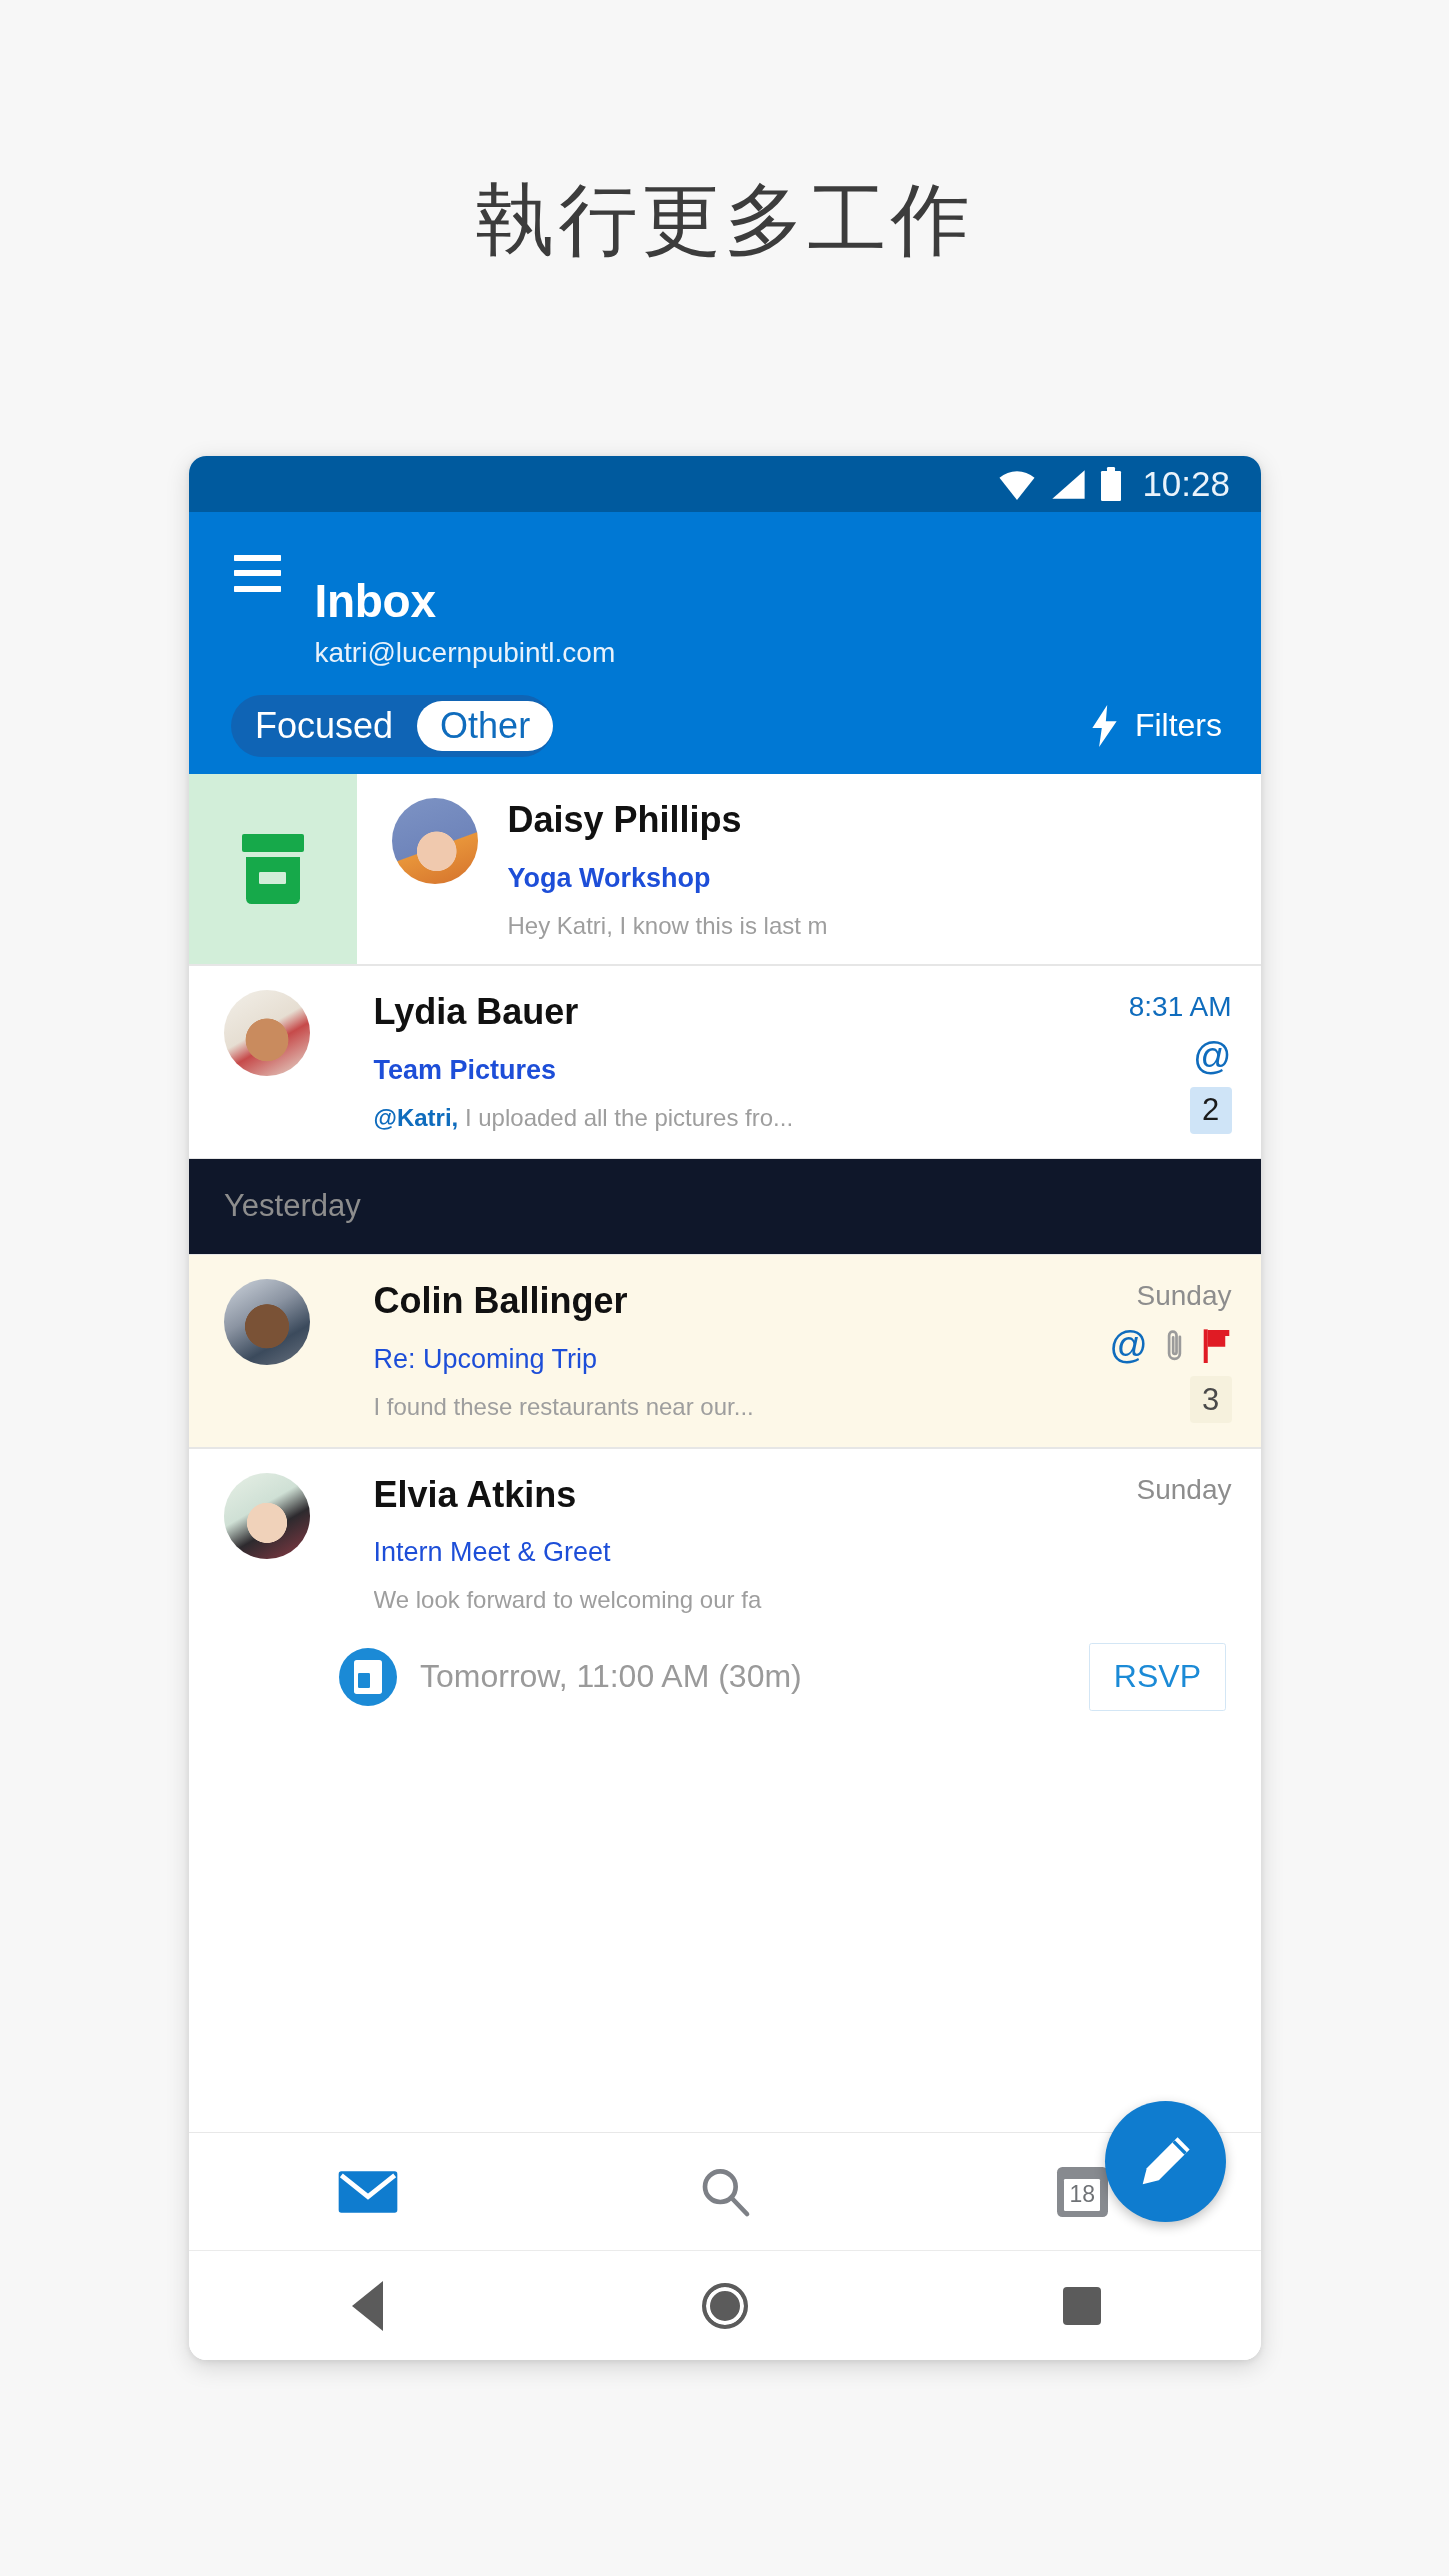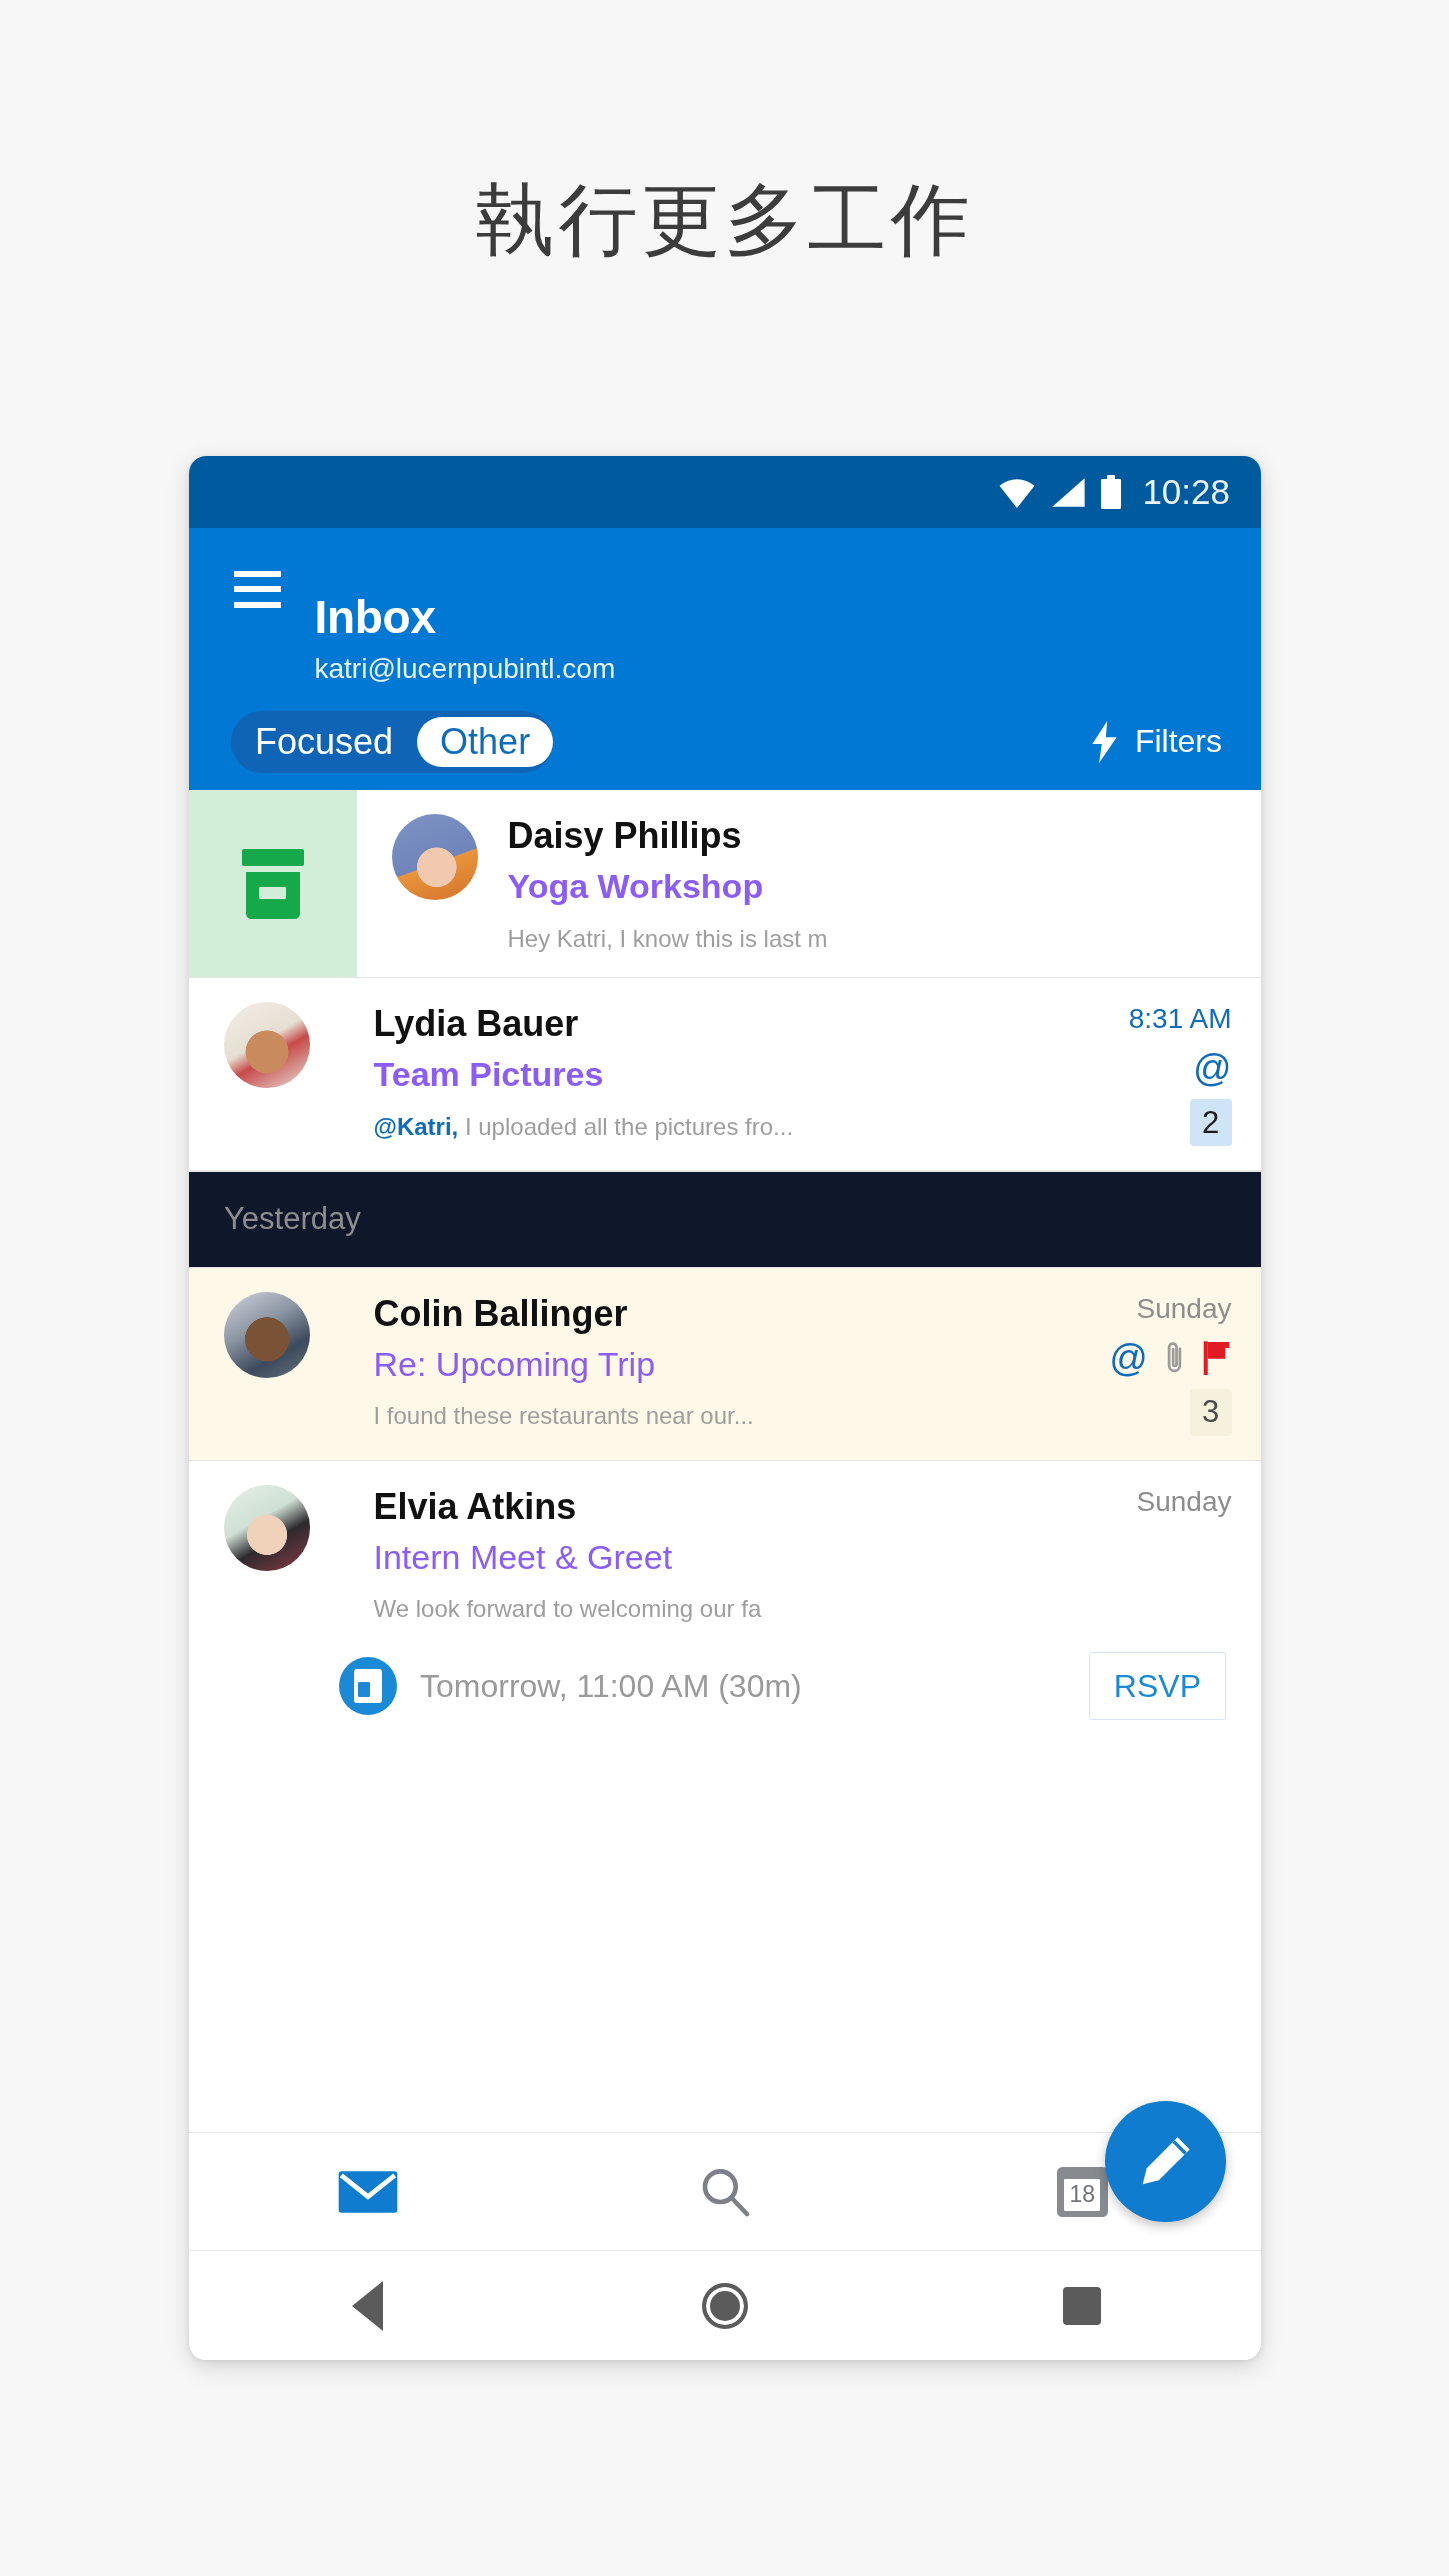--- a/index.html
+++ b/index.html
@@ -26,21 +26,21 @@
     position:absolute; left:189px; top:456px;
     width:1072px; height:1904px;
     background:#ffffff;
     border-radius:17.4px;
     overflow:hidden;
     box-shadow:0 6.7px 24px rgba(0,0,0,.14), 0 1.3px 6.7px rgba(0,0,0,.08);
   }
 
   
   .statusbar {
-    position:relative; height:72px; background:#005a9e;
+    position:relative; height:56px; background:#005a9e;
     display:flex; align-items:center; justify-content:flex-end;
     padding-right:31px; gap:14.8px;
   }
   .sb-icons { display:flex; align-items:center; gap:14.8px; }
   .ic-wifi { width:38px; height:31px; }
   .ic-signal { width:35px; height:31px; }
   .ic-batt { width:20px; height:35px; position:relative; }
   .ic-batt .body { position:absolute; left:0; top:4.7px; width:20px; height:30px; background:#fff; border-radius:1.3px;}
   .ic-batt .cap  { position:absolute; left:6px; top:0; width:8px; height:6px; background:#fff; border-radius:1.3px;}
   .sb-time { color:#eaf3fb; font-size:35px; font-weight:400; letter-spacing:0px; margin-left:6.7px; }
@@ -74,21 +74,21 @@
   .ic-archive { width:62px; height:70px; position:relative; }
   .ic-archive .lid { position:absolute; left:0; top:0; width:62px; height:17.4px; background:#16a94a; border-radius:2px; }
   .ic-archive .box { position:absolute; left:4px; top:23px; width:54px; height:47px; background:#16a94a; border-radius:0 0 5.4px 5.4px; }
   .ic-archive .slot { position:absolute; left:17.4px; top:38px; width:27px; height:12px; background:#d2eed9; border-radius:1.3px; }
 
   .mail { flex:1; display:flex; padding:24px 0 24px 35px; position:relative; min-height:0; }
   .mail.nosw { padding-left:35px;gap:34px; }
   .avatar { width:86px; height:86px; border-radius:50%; flex:0 0 86px; overflow:hidden; position:relative; }
   .mail-body { flex:1; padding-left:29.5px; padding-right:20px; min-width:0; }
   .sender { font-size:36px; font-weight:700; color:#111111; line-height:1.22; white-space:nowrap; }
-  .subject { font-size:34px; font-weight:700; color:#8b5cf6; margin-top:8px; line-height:1.22; white-space:nowrap; }
+  .subject { font-size:27px; font-weight:700; color:#1d4ed8; margin-top:20px; line-height:1.22; white-space:nowrap; }
   .subject.reg { font-weight:400; }
   .preview { font-size:24px; color:#9e9e9e; margin-top:16px; line-height:1.22; white-space:nowrap; overflow:hidden; }
   .preview .mention { color:#0f6cbd; font-weight:700; }
   .meta { width:154px; flex:0 0 154px; text-align:right; padding-right:29.5px; }
   .time { font-size:28px; color:#8d8d8d; line-height:1.2; }
   .time.blue { color:#0f6cbd; }
   .meta-icons { display:flex; align-items:center; justify-content:flex-end; gap:14.8px; margin-top:13.4px; height:38px; }
   .ic-at { font-size:38px; color:#0f6cbd; line-height:1; font-family:"Liberation Sans",sans-serif; }
   .ic-clip { width:23px; height:35px; }
   .ic-flag { width:31px; height:35px; position:relative; }

